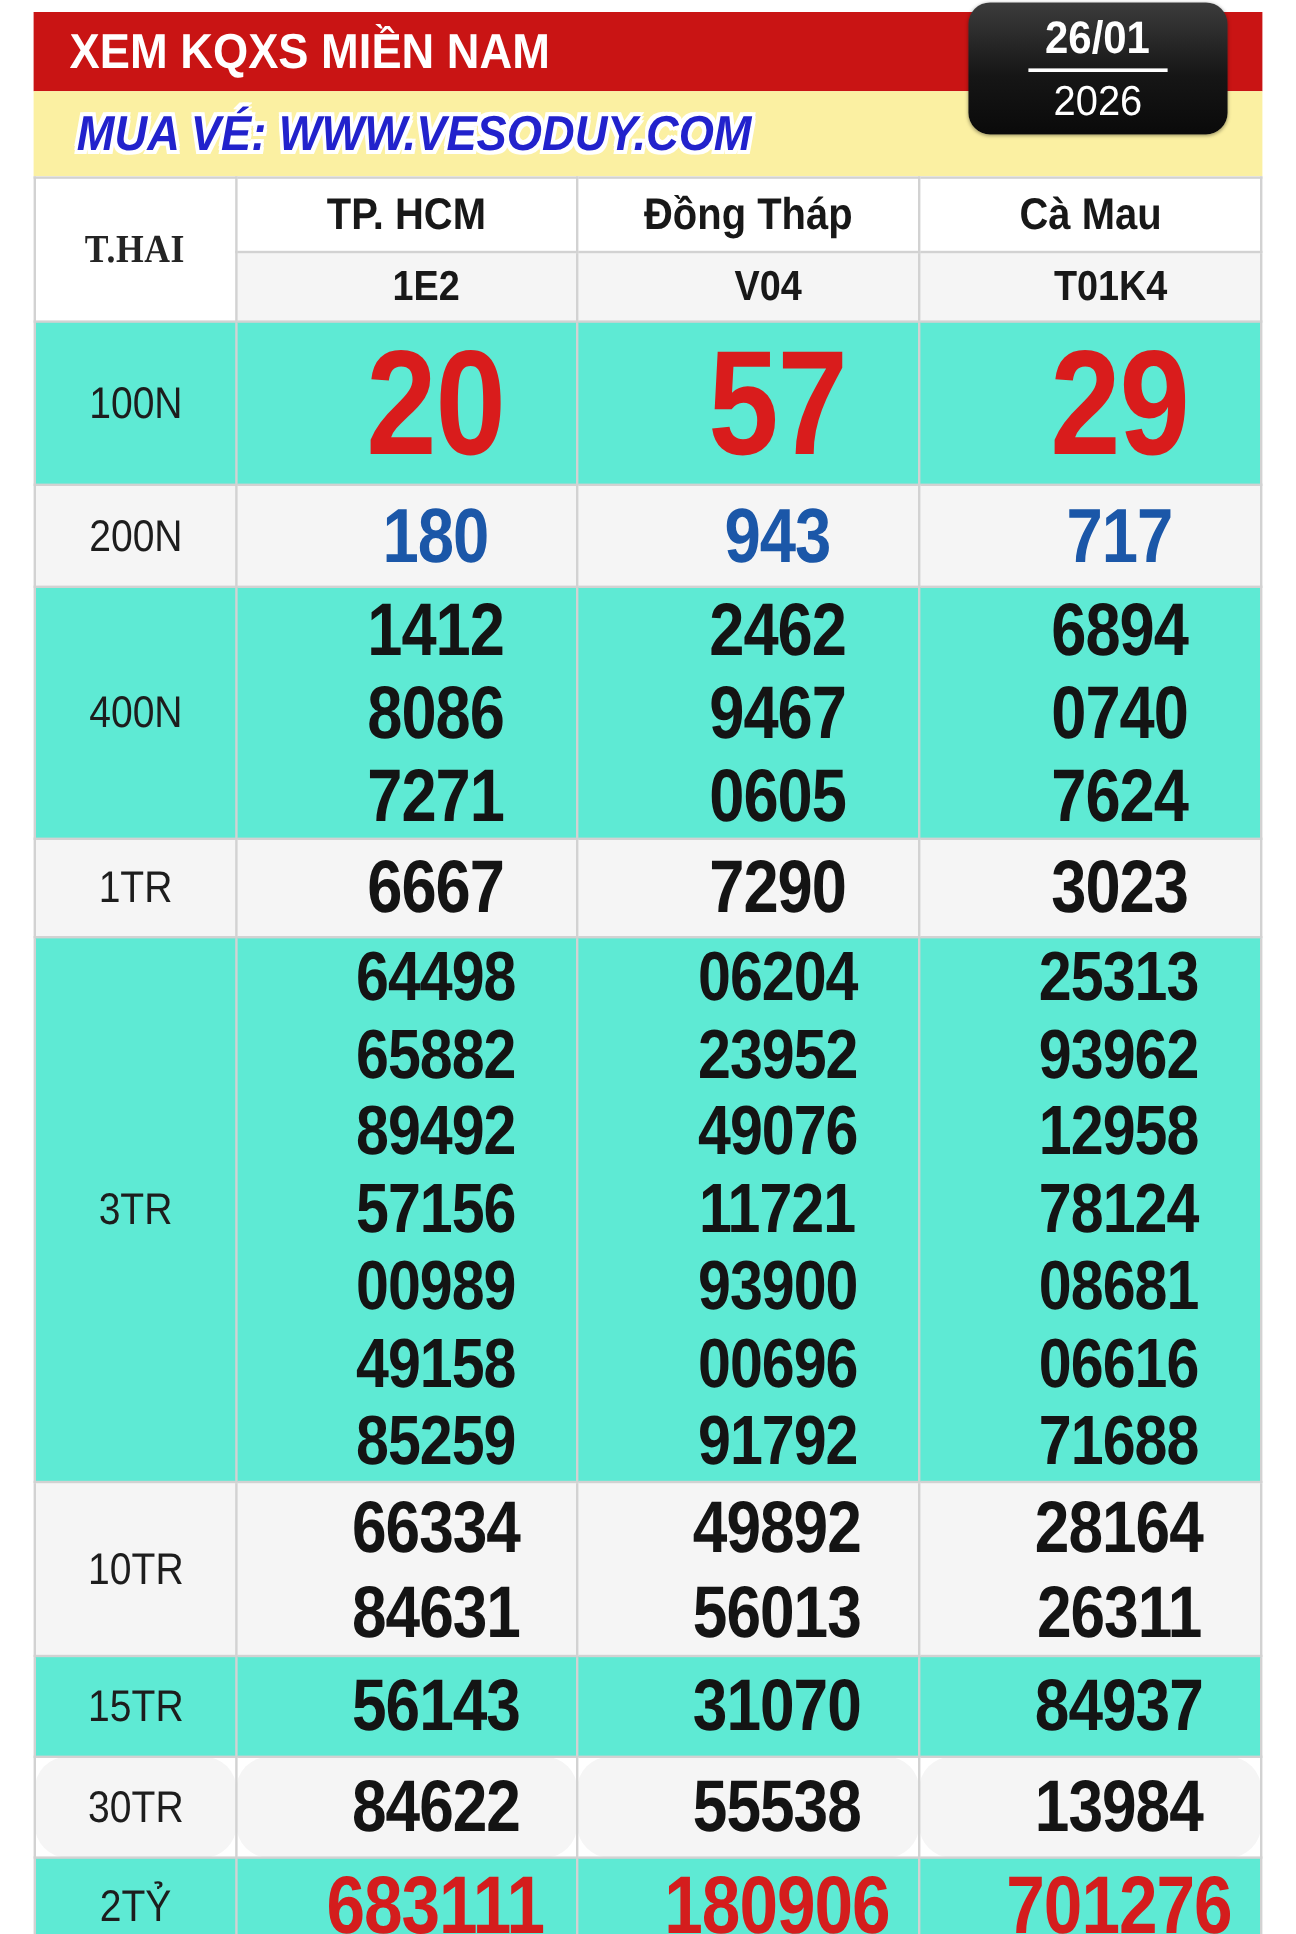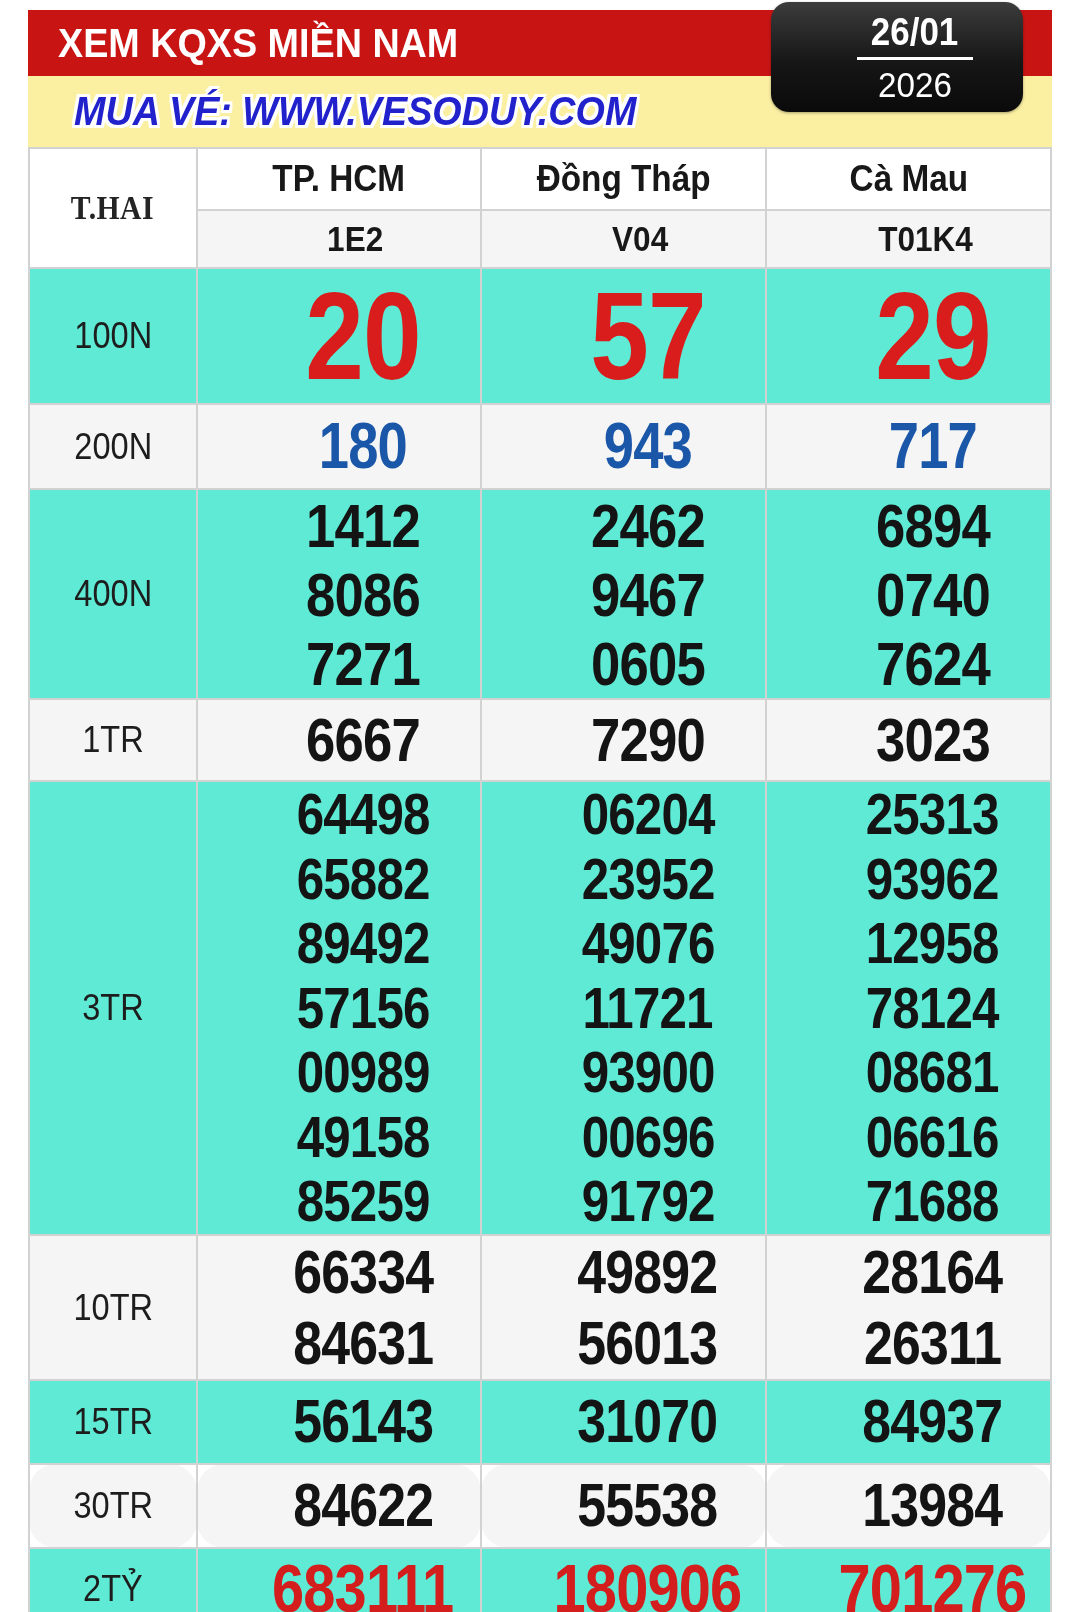--- a/index.html
+++ b/index.html
@@ -17,39 +17,38 @@
   }
   .title{
     color:#ffffff;font-weight:700;font-size:41px;letter-spacing:0px;
     display:inline-block;transform:scaleX(0.92);transform-origin:left center;
     white-space:nowrap;
   }
 
   
   .banner{
     height:71px;background:#fbf0a2;display:flex;align-items:center;
-    padding-left:46px;box-sizing:border-box;
+    padding-left:36px;box-sizing:border-box;
   }
   .url{
     color:#2222cc;font-weight:700;font-style:italic;font-size:41px;
     display:inline-block;transform:scaleX(0.92);transform-origin:left center;
     white-space:nowrap;cursor:pointer;
     text-shadow:
       -3px -3px 0 #fff, 3px -3px 0 #fff, -3px 3px 0 #fff, 3px 3px 0 #fff,
       -3px 0 0 #fff, 3px 0 0 #fff, 0 -3px 0 #fff, 0 3px 0 #fff;
   }
 
   
   .datebox{
     position:absolute;top:2px;right:57px;width:216px;height:110px;
     background:linear-gradient(180deg,#3c3c3c 0%,#161616 55%,#0a0a0a 100%);
     border-radius:18px;display:flex;flex-direction:column;align-items:center;
     justify-content:center;z-index:5;cursor:pointer;
     box-shadow:0 1px 3px rgba(0,0,0,.35);
-    padding-left:36px;
   }
   .d1{color:#fff;font-weight:700;font-size:38px;line-height:40px;display:inline-block;transform:scaleX(0.92);}
   .dsep{width:116px;height:3px;background:#ffffff;margin:5px 0 6px 0;}
   .d2{color:#fff;font-weight:400;font-size:35px;line-height:37px;display:inline-block;transform:scaleX(0.95);}
 
   
   table.results{width:100%;border-collapse:collapse;table-layout:fixed;background:#fff;}
   .results th,.results td{
     border:2px solid #d2d2d2;padding:0;text-align:center;vertical-align:middle;
   }

